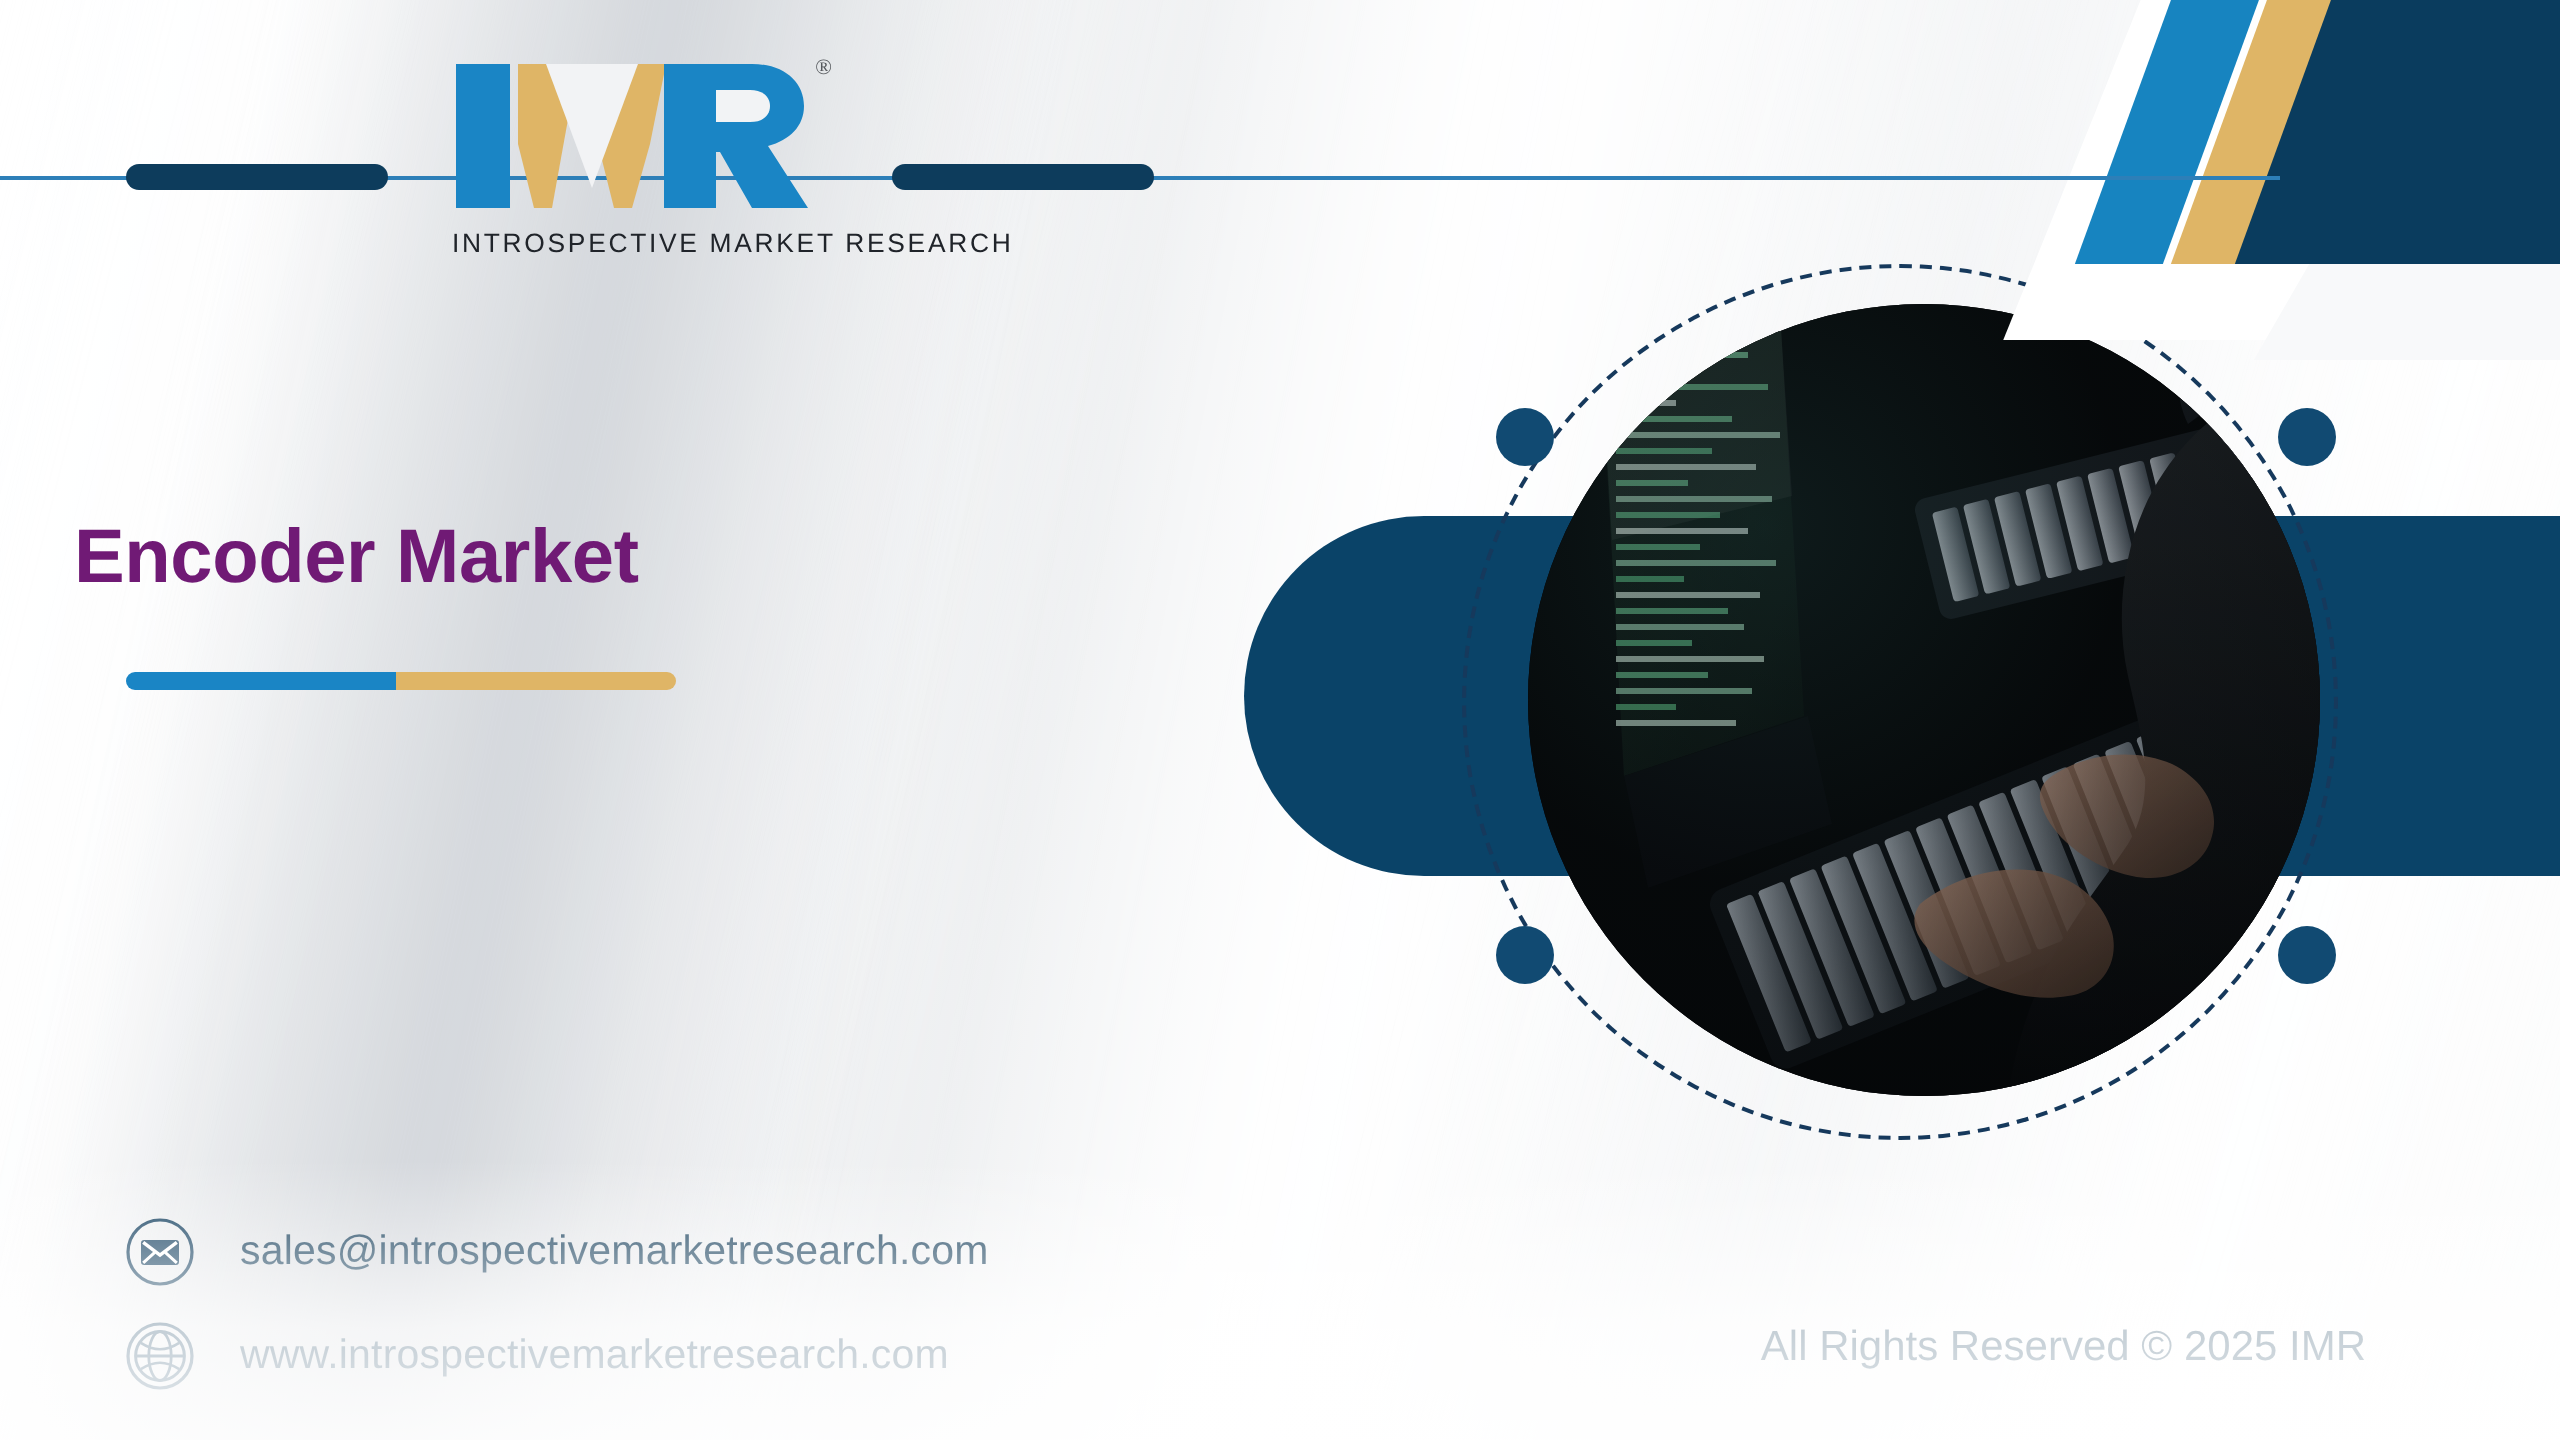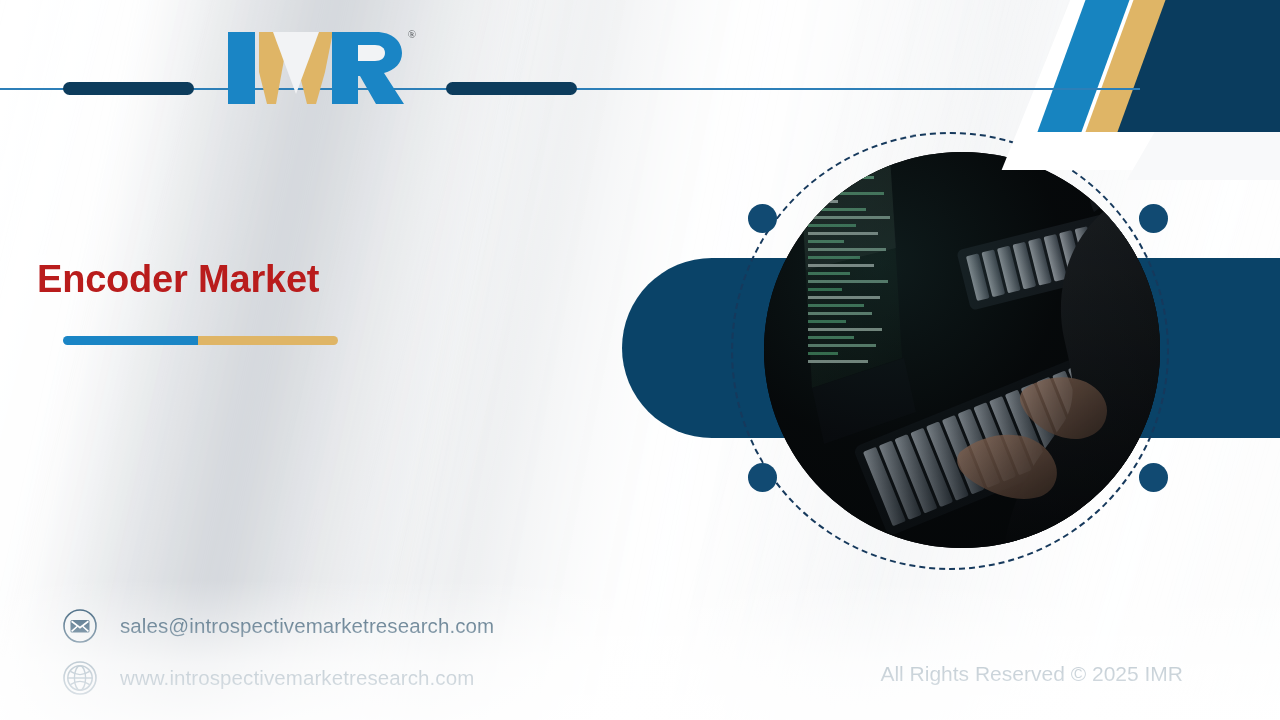--- a/index.html
+++ b/index.html
@@ -102,21 +102,21 @@
   .logo-tagline {
     position:absolute; left:2px; top:88px;
     font-size:13.2px; letter-spacing:1.35px;
     color:#20242a; white-space:nowrap;
     font-family:"Liberation Sans", sans-serif;
   }
 
   
   .title {
     position:absolute; left:37px; top:258px;
-    font-size:38px; font-weight:bold; color:#b91c1c;
+    font-size:38px; font-weight:bold; color:#701a75;
     letter-spacing:-.2px;
   }
   .accent {
     position:absolute; left:63px; top:336px;
     width:275px; height:9px; border-radius:5px;
     overflow:hidden; display:flex;
   }
   .accent .seg-blue { width:49%; background:#1a85c5; }
   .accent .seg-gold { width:51%; background:#dfb566; }
 
@@ -353,20 +353,21 @@
       </div>
       <div class="logo-letter logo-r">
         <svg width="72" height="72" viewBox="0 0 72 72" aria-hidden="true">
           <rect x="0" y="0" width="26" height="72" fill="#1a85c5"></rect>
           <path d="M20,0 H44 C60,0 70,9 70,21 C70,31 63,38 52,41 L72,72 H44 L28,44 H20 Z" fill="#1a85c5"></path>
           <path d="M26,13 H43 C49,13 53,16 53,21 C53,26 49,29 43,29 H26 Z" fill="#f2f3f5"></path>
         </svg>
       </div>
       <span class="logo-reg">®</span>
     </div>
+    <div class="logo-tagline">INTROSPECTIVE MARKET RESEARCH</div>
   </div>
 
   <h1 class="title">Encoder Market</h1>
 
   <div class="accent">
     <div class="seg-blue"></div>
     <div class="seg-gold"></div>
   </div>
 
 

